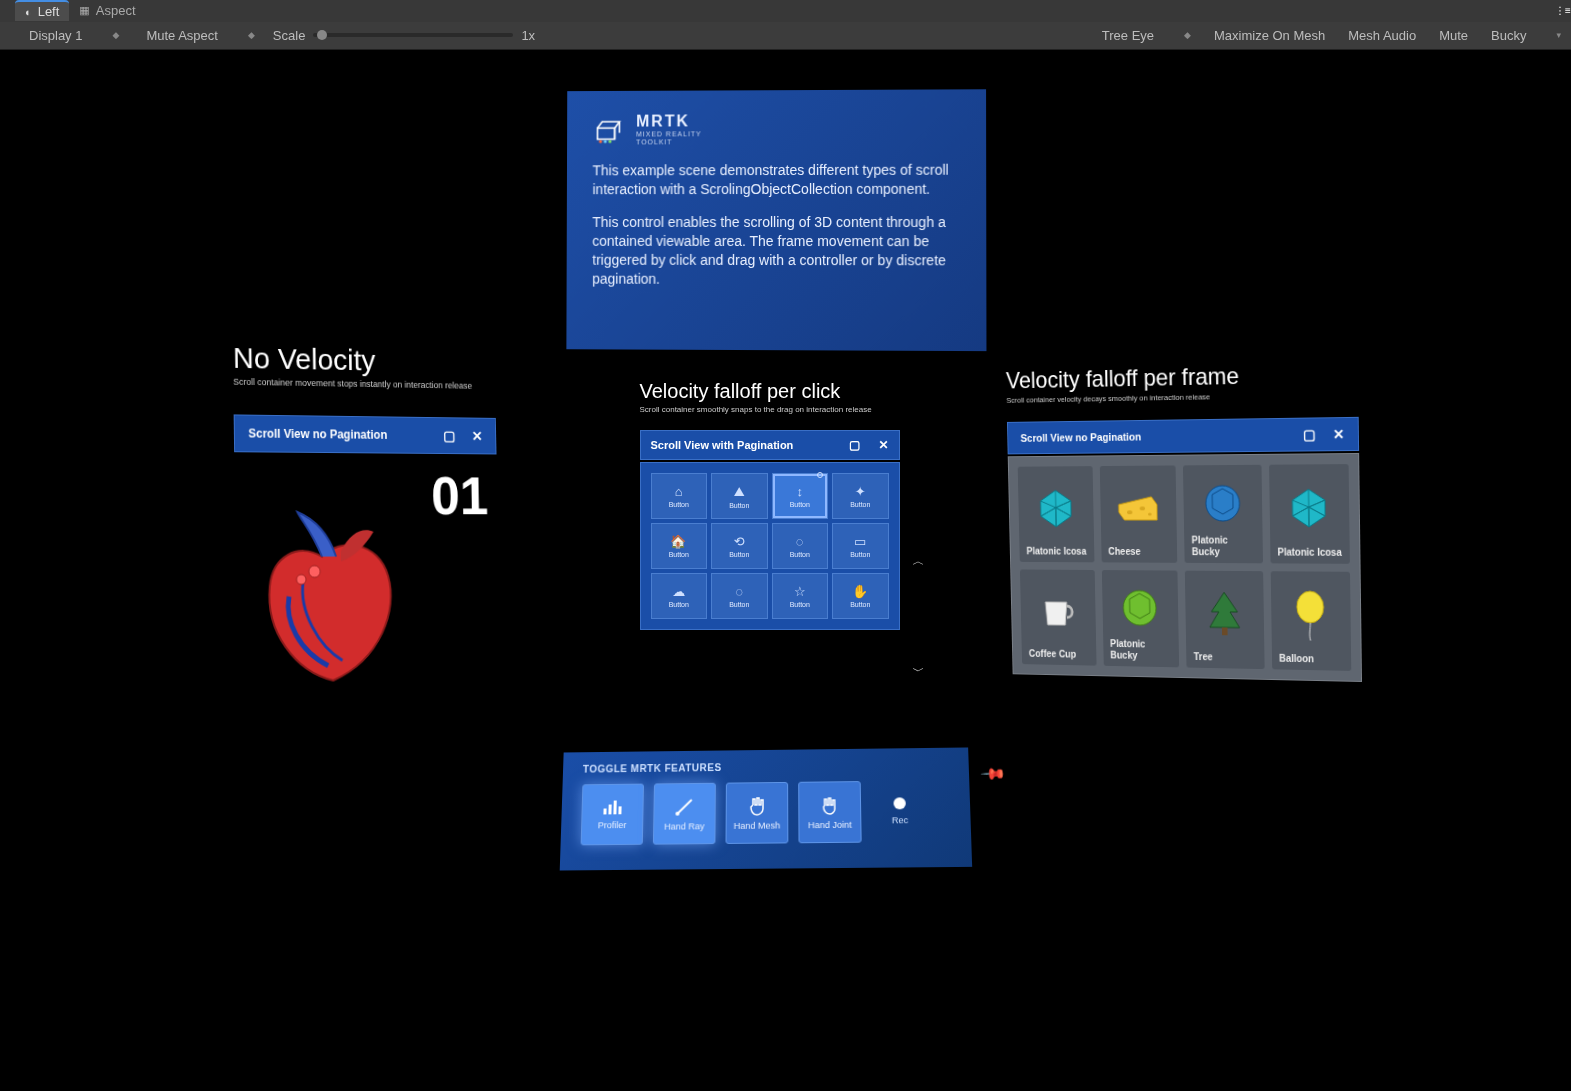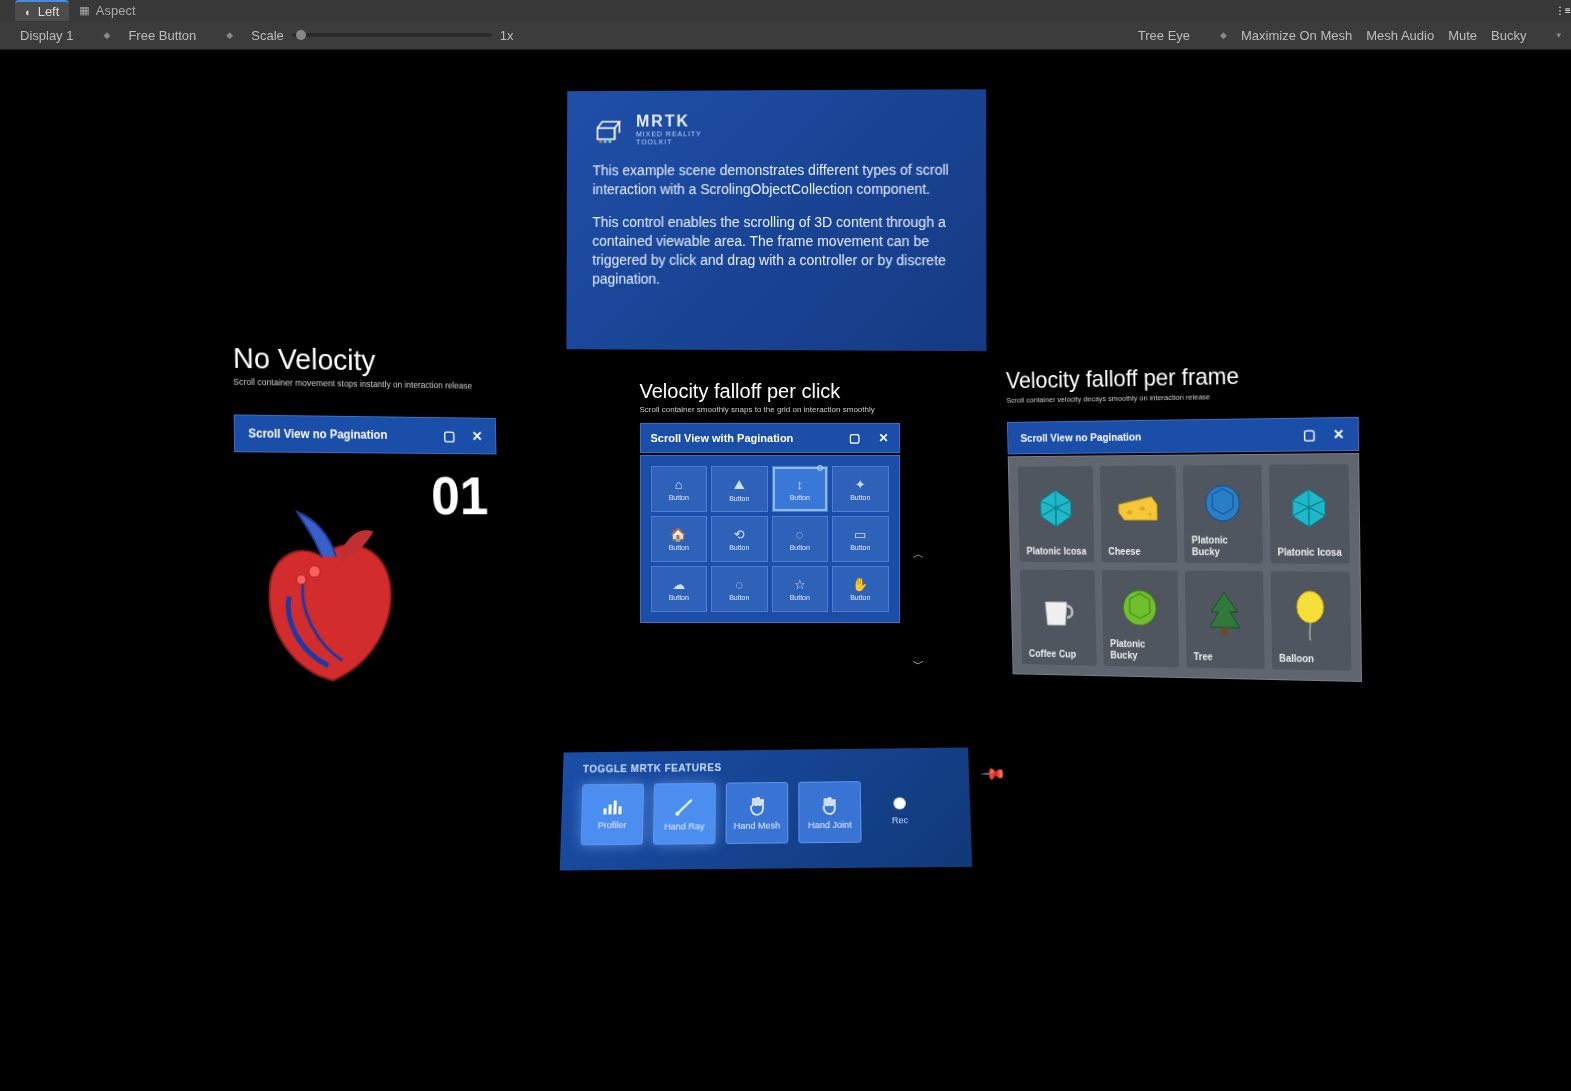--- a/index.html
+++ b/index.html
@@ -13,21 +13,21 @@
 .tab-icon { font-size: 11px; }
 .ctrl-row { display: flex; align-items: center; height: 28px; padding: 0 10px 0 20px; background: #3c3c3c; color: #bdbdbd; font-size: 13px; gap: 10px; justify-content: space-between; }
 .ctrl-left { display: flex; align-items: center; gap: 18px; }
 .ctrl-right { display: flex; align-items: center; gap: 14px; }
 .dropdown { display: flex; align-items: center; gap: 30px; cursor: pointer; }
 .chev { font-size: 9px; color: #888; }
 .slider-wrap { display: flex; align-items: center; gap: 8px; }
 .slider { width: 200px; height: 4px; background: #2a2a2a; border-radius: 2px; position: relative; }
 .slider-thumb { width: 10px; height: 10px; background: #888; border-radius: 50%; position: absolute; top: -3px; left: 4px; }
 .opts-icon { width: 16px; text-align: center; font-size: 10px; }
-.toolbar .btn { cursor: pointer; }
+.toolbar .btn { cursor: pointer; margin-left: 9px; }
 
 
 .viewport { position: relative; width: 100%; height: calc(100% - 50px); background: #000; }
 .vp-inner { position: relative; width: 1312px; height: 906px; margin: 0 auto; }
 
 
 .info-panel { position: absolute; left: 435px; top: 40px; width: 420px; height: 260px; background: linear-gradient(135deg, #1e4fa8, #153a82); color: #e9f0ff; padding: 22px 26px; transform: perspective(1500px) rotateY(-3deg) rotateX(1deg); box-shadow: 0 8px 40px rgba(0,0,0,.6); font-size: 14px; }
 .mrtk-head { display: flex; align-items: center; gap: 12px; margin-bottom: 16px; }
 .mrtk-logo { width: 32px; height: 28px; }
 .mrtk-title { font-size: 16px; letter-spacing: 2px; font-weight: 600; }
@@ -47,21 +47,21 @@
 .hdr-icons { display: flex; gap: 18px; align-items: center; }
 .hdr-icon { cursor: pointer; font-size: 14px; }
 .heart-area { position: relative; margin-top: 20px; width: 260px; height: 230px; }
 .heart-num { position: absolute; right: -10px; top: -10px; font-size: 56px; font-weight: 700; }
 .heart-svg { position: absolute; left: 10px; top: 30px; width: 180px; }
 
 
 .center-group { position: absolute; left: 510px; top: 330px; width: 260px; }
 .center-group .panel-title { font-size: 20px; }
 .center-group .panel-sub { font-size: 8px; }
-.center-group .scroll-header { height: 30px; font-size: 11px; padding: 0 10px; margin-top: 9px; }
+.center-group .scroll-header { height: 30px; font-size: 11px; padding: 0 10px; margin-top: 16px; }
 .grid-frame { background: #1a4ea8; border: 1px solid #3a6fc6; padding: 10px; margin-top: 2px; }
 .btn-grid { display: grid; grid-template-columns: repeat(4, 1fr); gap: 4px; }
 .grid-btn { background: #2e62b8; border: 1px solid #4a7ed0; height: 46px; display: flex; flex-direction: column; align-items: center; justify-content: center; gap: 2px; cursor: pointer; }
 .grid-btn.focus { background: #3a78d8; box-shadow: inset 0 0 0 2px #8fb8ff; }
 .grid-btn .gicon { font-size: 13px; color: #cfe0ff; }
 .grid-btn .glabel { font-size: 7px; color: #e0eaff; }
 .page-arrow { position: absolute; color: #ccc; font-size: 12px; cursor: pointer; right: -26px; }
 .page-up { top: 90px; } .page-down { top: 200px; }
 
 
@@ -107,21 +107,21 @@
     <div style="flex:1"></div>
     <div class="opts-icon">⋮≡</div>
   </div>
   <div class="ctrl-row">
     <div class="ctrl-left">
       <div class="dropdown btn">
           <span>Display 1</span>
           <span class="chev">◆</span>
         </div>
       <div class="dropdown btn">
-          <span>Free Button</span>
+          <span>Mute Aspect</span>
           <span class="chev">◆</span>
         </div>
       <div class="slider-wrap">
         <span>Scale</span>
         <div class="slider">
             <div class="slider-thumb"></div>
           </div>
         <span>1x</span>
       </div>
     </div>
@@ -186,21 +186,21 @@
           <path d="M45 95 C40 120 55 150 85 165" fill="none" stroke="#1a3aa8" stroke-width="5"></path>
           <path d="M60 80 C55 110 75 145 100 160" fill="none" stroke="#1a3aa8" stroke-width="3"></path>
           <circle cx="72" cy="70" r="6" fill="#ff6060" stroke="#a02020"></circle>
           <circle cx="58" cy="78" r="5" fill="#ff6060" stroke="#a02020"></circle>
         </svg>
       </div>
     </div>
 
     <div class="center-group" style="position:absolute;">
       <div class="panel-title">Velocity falloff per click</div>
-      <div class="panel-sub">Scroll container smoothly snaps to the grid on interaction smoothly</div>
+      <div class="panel-sub">Scroll container smoothly snaps to the drag on interaction release</div>
       <div class="scroll-header">
         <span>Scroll View with Pagination</span>
         <div class="hdr-icons">
           <span class="hdr-icon" style="font-size:12px;">▢</span>
           <span class="hdr-icon" style="font-size:12px;">✕</span>
         </div>
       </div>
       <div class="grid-frame" style="position:relative;">
         <div class="btn-grid" id="btn-grid">
             <div class="grid-btn">

